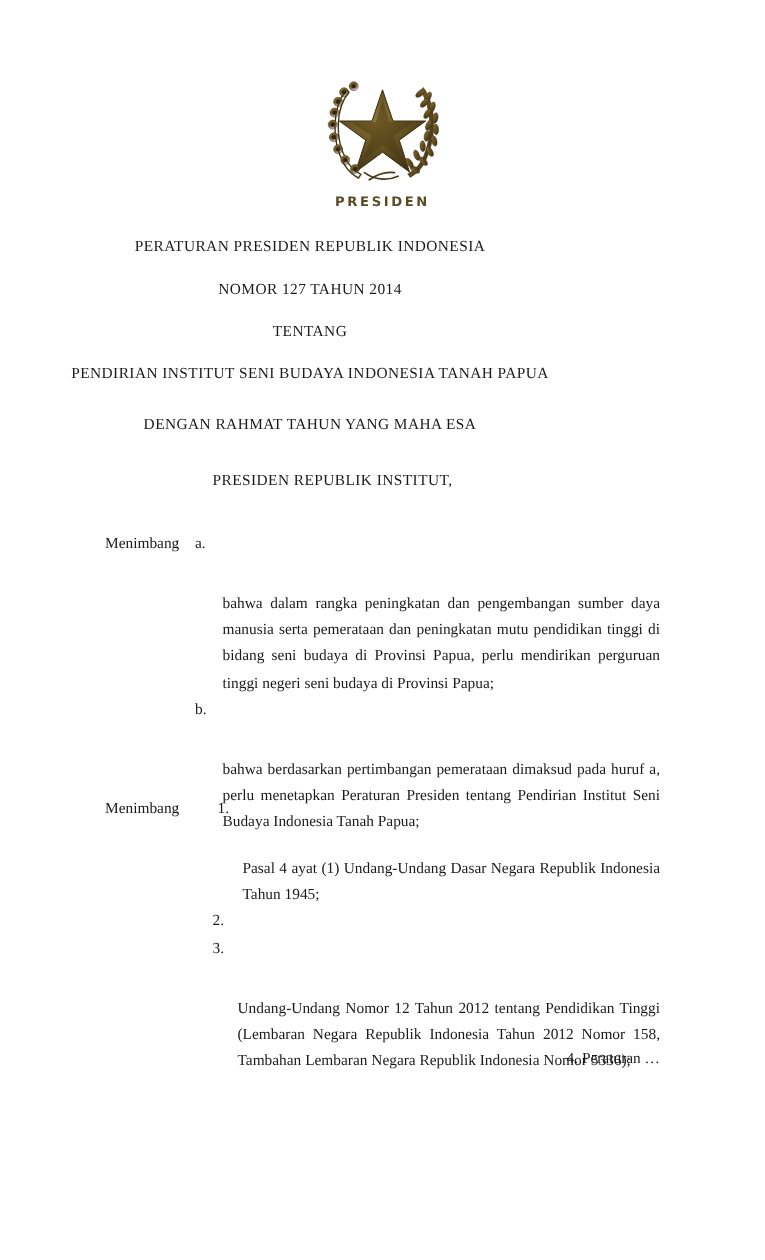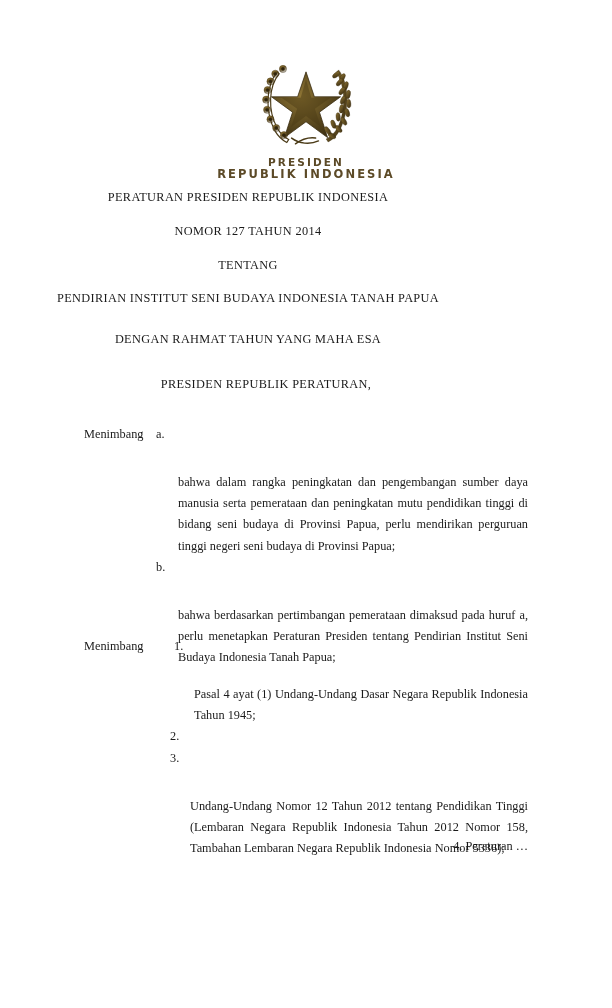--- a/index.html
+++ b/index.html
@@ -234,36 +234,35 @@
     </g>
 
     <g stroke="#4a3a16" stroke-width="3" fill="none" stroke-linecap="round">
       <path d="M70 166 C86 178 108 180 126 172"></path>
       <path d="M78 178 C92 168 106 164 120 166"></path>
     </g>
   </svg>
 
   <div id="emblem-caption">
     <span class="cap-line1">PRESIDEN</span>
-    <span class="cap-line2">REPUBLIK INDONESIA</span>
   </div>
 </div>
 
 <div id="heading-block">
   <div class="head-line">PERATURAN PRESIDEN REPUBLIK INDONESIA</div>
   <div class="head-gap-1"></div>
   <div class="head-line">NOMOR  127  TAHUN  2014</div>
   <div class="head-gap-2"></div>
   <div class="head-line">TENTANG</div>
   <div class="head-gap-3"></div>
   <div class="head-line">PENDIRIAN INSTITUT SENI BUDAYA INDONESIA TANAH PAPUA</div>
   <div class="head-gap-4"></div>
   <div class="head-line">DENGAN RAHMAT TAHUN YANG MAHA ESA</div>
   <div class="head-gap-5"></div>
-  <div id="pemerintah-line">PRESIDEN REPUBLIK PERATURAN,</div>
+  <div id="pemerintah-line">PRESIDEN REPUBLIK INSTITUT,</div>
 </div>
 
 <div id="menimbang-section" class="clause-section">
 
   <div class="clause-row">
     <span class="clause-label">Menimbang</span>
     <span class="clause-colon">:</span>
     <span class="clause-marker">a.</span>
     <span class="clause-body">bahwa dalam rangka peningkatan dan pengembangan sumber daya manusia serta pemerataan dan peningkatan mutu pendidikan tinggi di bidang seni budaya di Provinsi Papua, perlu mendirikan perguruan tinggi negeri seni budaya di Provinsi Papua;</span>
   </div>

